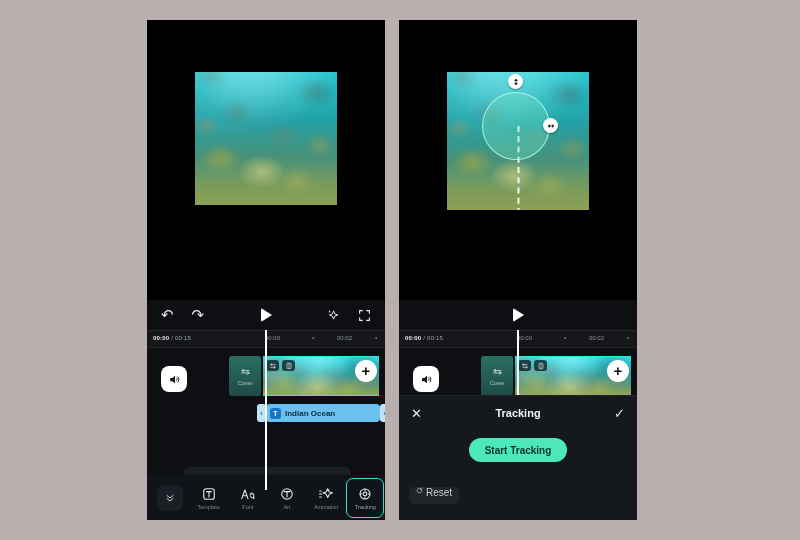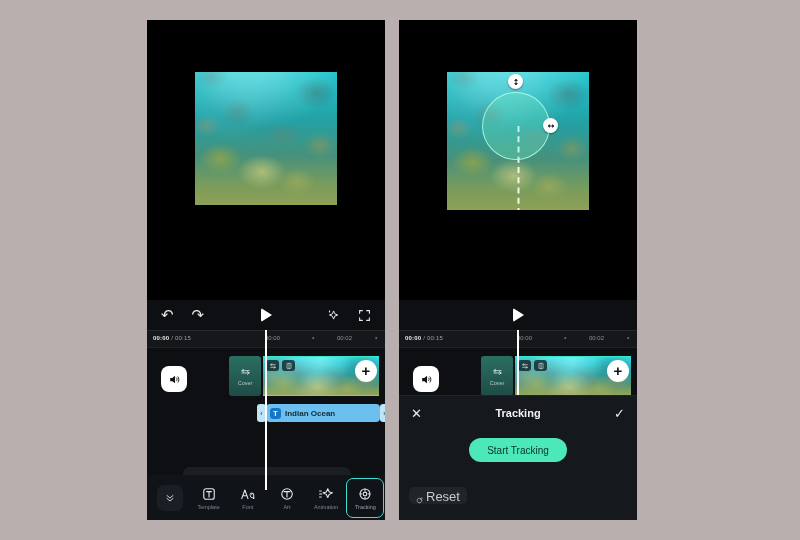--- a/index.html
+++ b/index.html
@@ -271,29 +271,29 @@
     position: relative; height: 34px;
     display: flex; align-items: center; justify-content: center;
   }
   .sheet-title { font-size: 11px; color: #f0f2f4; font-weight: bold; }
   .sheet-x { position: absolute; left: 12px; color: #e9ecef; font-size: 13px; }
   .sheet-ok { position: absolute; right: 12px; color: #e9ecef; font-size: 13px; }
   .start-btn {
     display: block; margin: 8px auto 0;
     width: 98px; height: 24px; border-radius: 12px;
     background: #4de8b8; color: #05352a;
-    font-size: 10px; font-weight: normal;
+    font-size: 10px; font-weight: bold;
     display: flex; align-items: center; justify-content: center;
   }
   .reset-btn {
     position: absolute; left: 10px; bottom: 16px;
     height: 17px; border-radius: 5px; padding: 0 7px;
     background: #212528; color: #c7ccd1;
-    display: flex; align-items: flex-end; gap: 3px;
-    font-size: 13px;
+    display: flex; align-items: flex-start; gap: 3px;
+    font-size: 10px;
     margin-top: 27px;
   }
   svg { display: block; }
 </style>
 </head>
 <body>
 
 <div class="stage">
 
   <div class="panel" id="panel-left">

